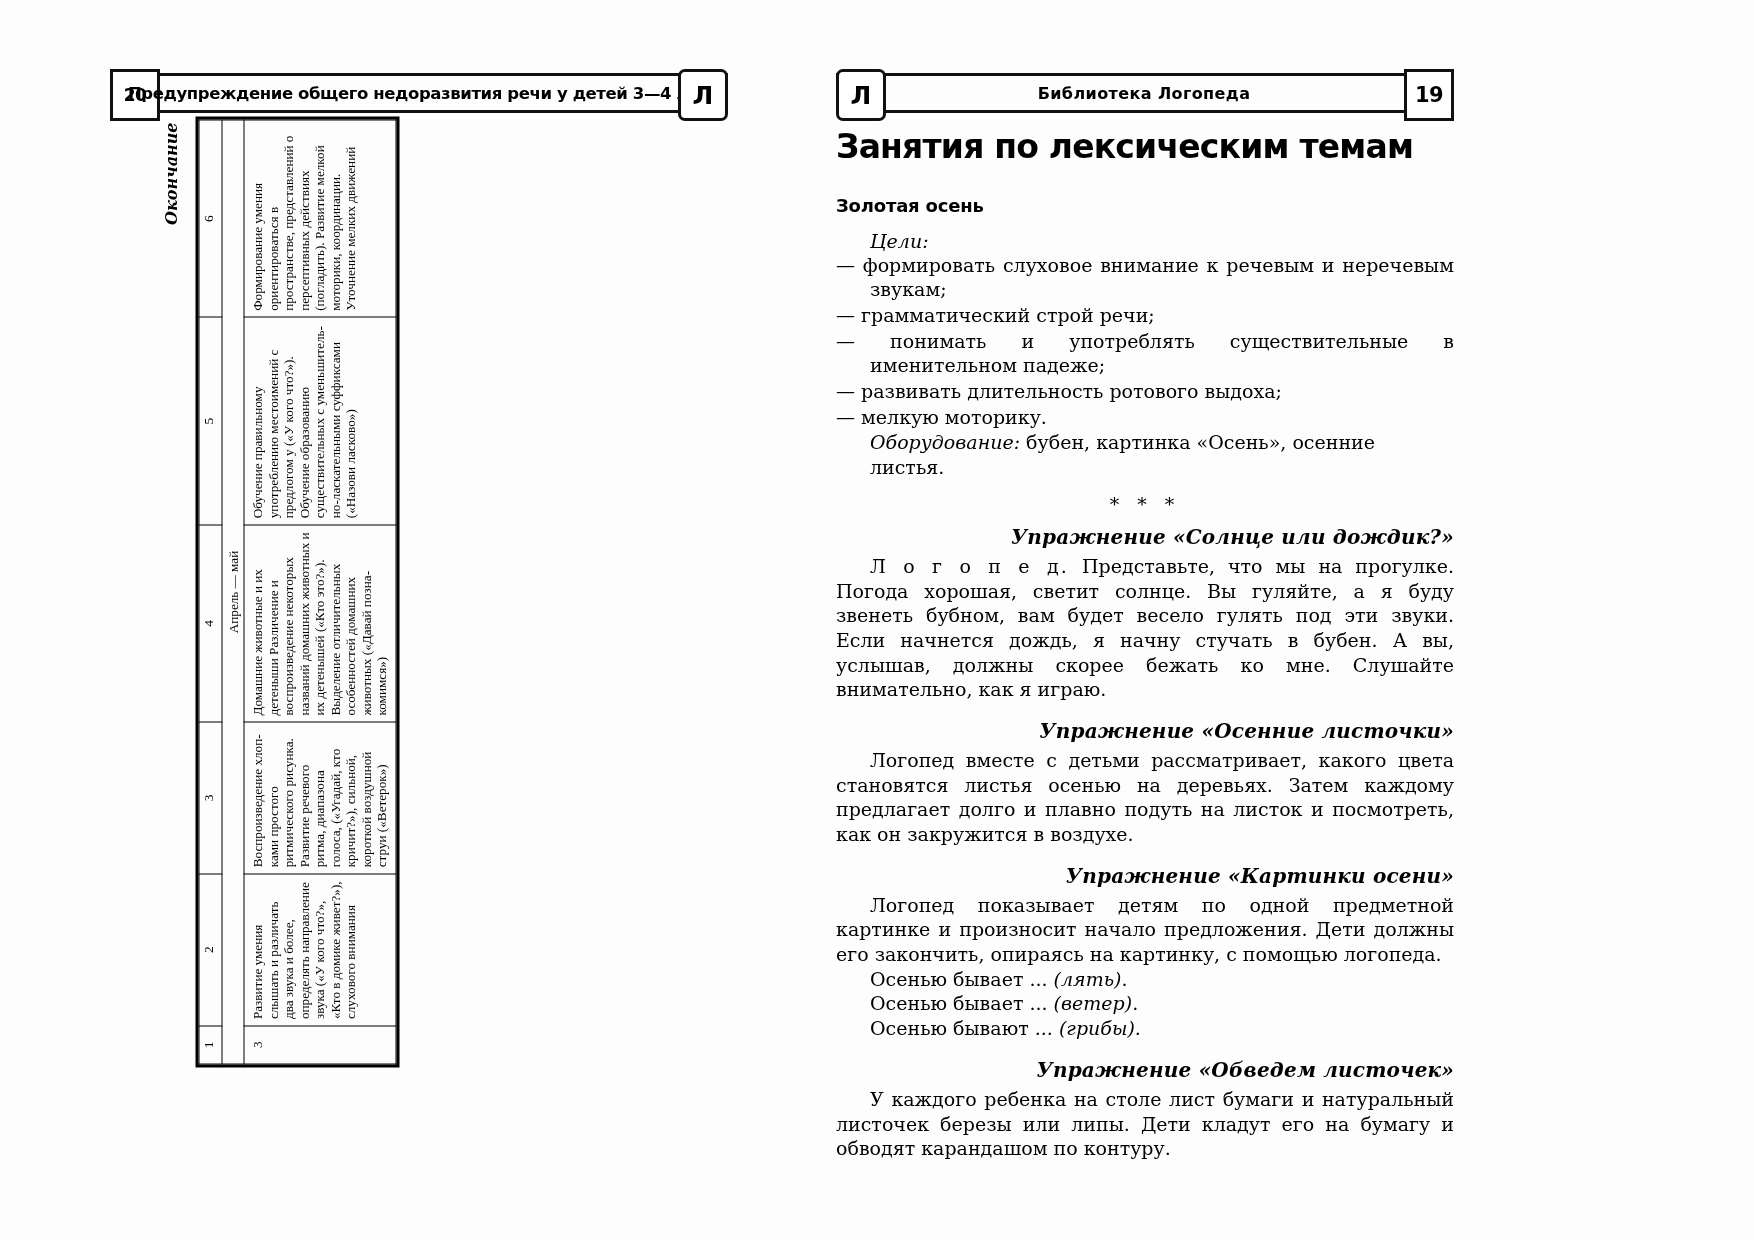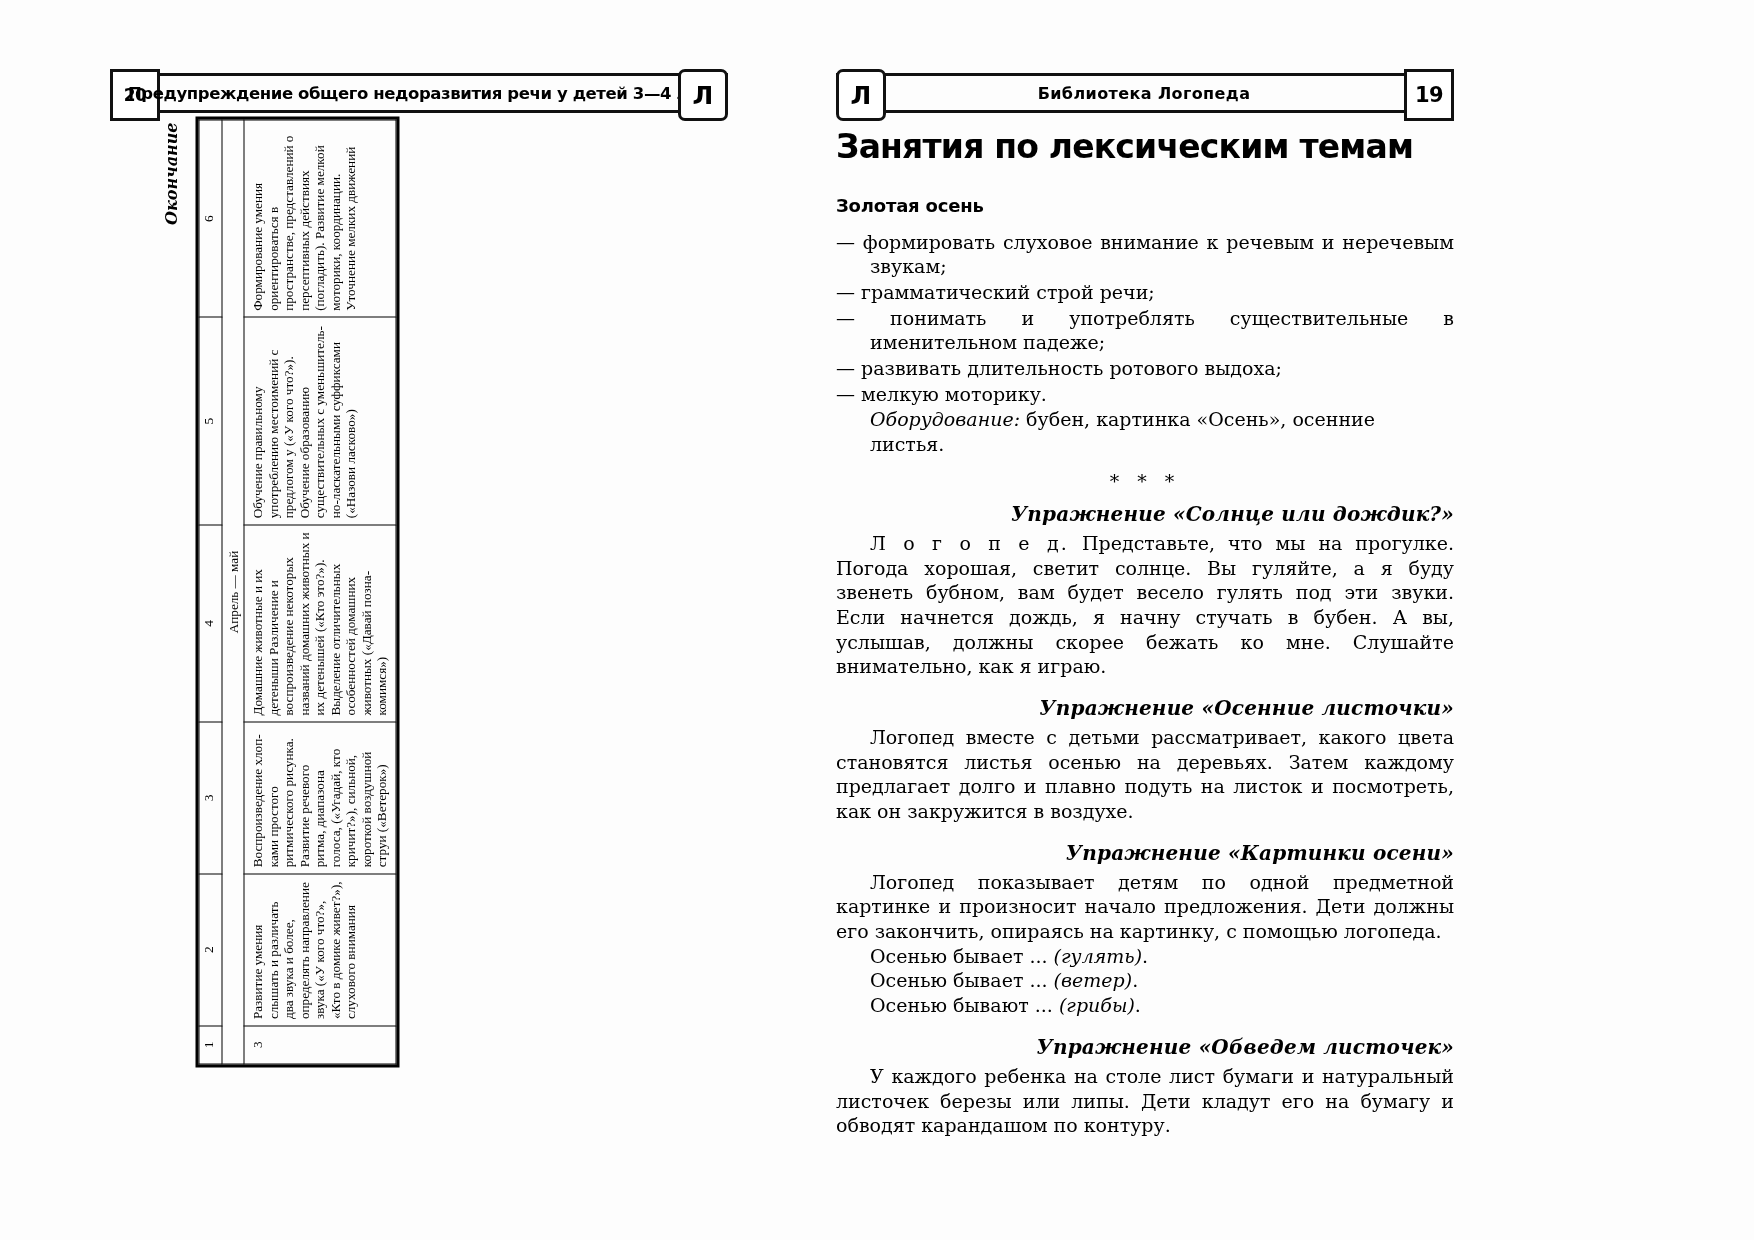--- a/index.html
+++ b/index.html
@@ -378,20 +378,21 @@
       <div class="hdr-title-right">Библиотека Логопеда</div>
       <div class="hdr-pagebox-right">19</div>
     </div>
 
     <div class="body-col">
 
       <h1 class="chapter">Занятия по лексическим темам</h1>
 
       <h2 class="topic">Золотая осень</h2>
 
+      <div class="goals-label">Цели:</div>
 
       <ul class="goals">
         <li>формировать слуховое внимание к речевым и неречевым звукам;</li>
         <li>грамматический строй речи;</li>
         <li>понимать и употреблять существительные в именительном падеже;</li>
         <li>развивать длительность ротового выдоха;</li>
         <li>мелкую моторику.</li>
       </ul>
 
       <p class="equip"><span class="eq-key">Оборудование:</span><span> бубен, картинка «Осень», осенние листья.</span></p>
@@ -401,21 +402,21 @@
       <h3 class="exercise first">Упражнение «Солнце или дождик?»</h3>
       <p class="para"><span class="spaced">Л о г о п е д.</span><span> Представьте, что мы на прогулке. Погода хоро­шая, светит солнце. Вы гуляйте, а я буду звенеть бубном, вам будет весело гулять под эти звуки. Если начнется дождь, я начну стучать в бубен. А вы, услышав, должны скорее бежать ко мне. Слушайте внимательно, как я играю.</span></p>
 
       <h3 class="exercise">Упражнение «Осенние листочки»</h3>
       <p class="para">Логопед вместе с детьми рассматривает, какого цвета ста­новятся листья осенью на деревьях. Затем каждому предлага­ет долго и плавно подуть на листок и посмотреть, как он закружится в воздухе.</p>
 
       <h3 class="exercise">Упражнение «Картинки осени»</h3>
       <p class="para">Логопед показывает детям по одной предметной картинке и произносит начало предложения. Дети должны его закон­чить, опираясь на картинку, с помощью логопеда.</p>
 
       <div>
-        <p class="sentence"><span>Осенью бывает ... </span><span class="answer">(гулять)</span><span>.</span></p>
+        <p class="sentence"><span>Осенью бывает ... </span><span class="answer">(лять)</span><span>.</span></p>
         <p class="sentence"><span>Осенью бывает ... </span><span class="answer">(ветер)</span><span>.</span></p>
         <p class="sentence"><span>Осенью бывают ... </span><span class="answer">(грибы)</span><span>.</span></p>
       </div>
 
       <h3 class="exercise">Упражнение «Обведем листочек»</h3>
       <p class="para">У каждого ребенка на столе лист бумаги и натуральный листочек березы или липы. Дети кладут его на бумагу и обво­дят карандашом по контуру.</p>
 
     </div>
   </div>
 

